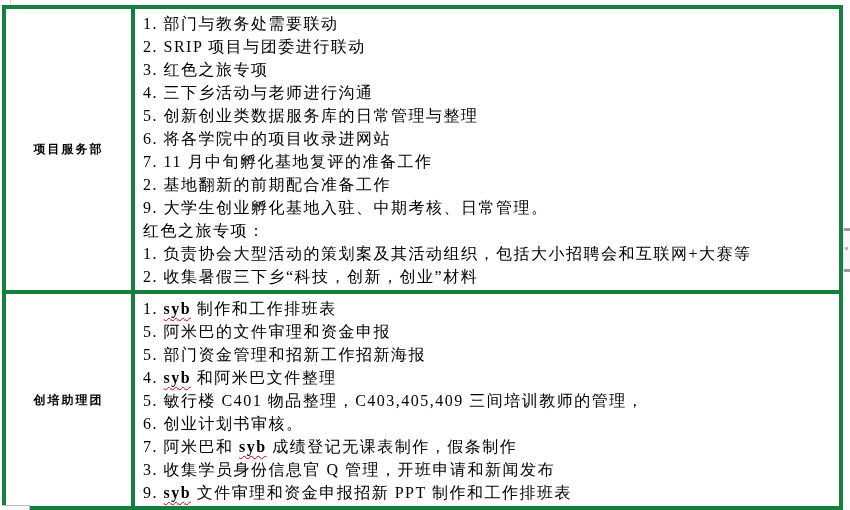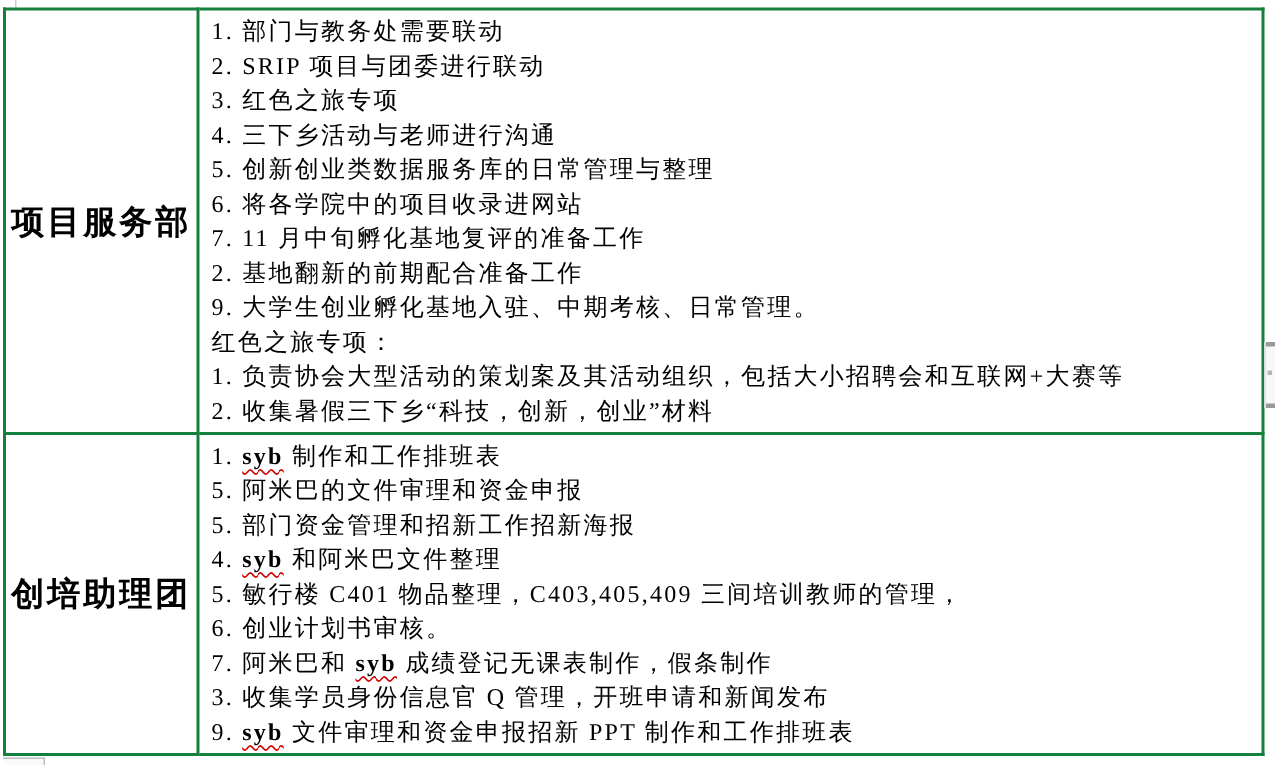--- a/index.html
+++ b/index.html
@@ -16,30 +16,30 @@
     background: #ffffff;
   }
   table.duty-table {
     position: absolute;
     left: 2px; top: 5px;
     width: 841px; height: 494px;
     border-collapse: collapse;
     table-layout: fixed;
   }
   table.duty-table td {
-    border: 2px solid #15803d;
+    border: 4px solid #15803d;
     color: #000000;
   }
   table.duty-table { border: 2px solid #000000; }
   td.hdr {
     width: 129px;
     text-align: center;
     vertical-align: middle;
     font-weight: bold;
-    font-size: 22px;
+    font-size: 12px;
     letter-spacing: 2px;
   }
   td.content {
     vertical-align: top;
     padding: 3px 6px 2px 8px;
     overflow: hidden;
   }
   tr.row-1 { height: 281px; }
   tr.row-2 { height: 211px; }
   .line {

